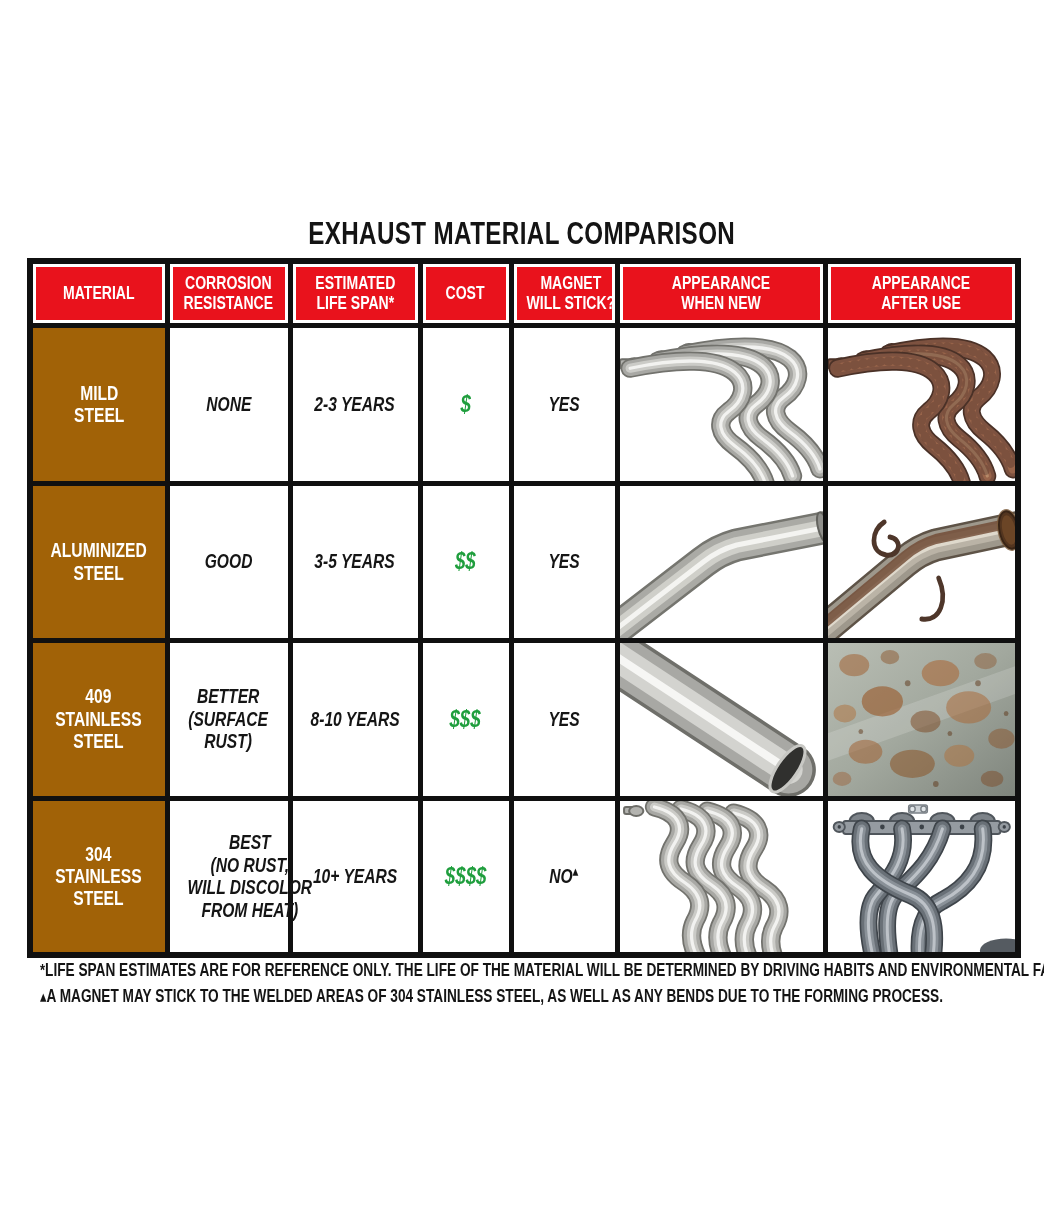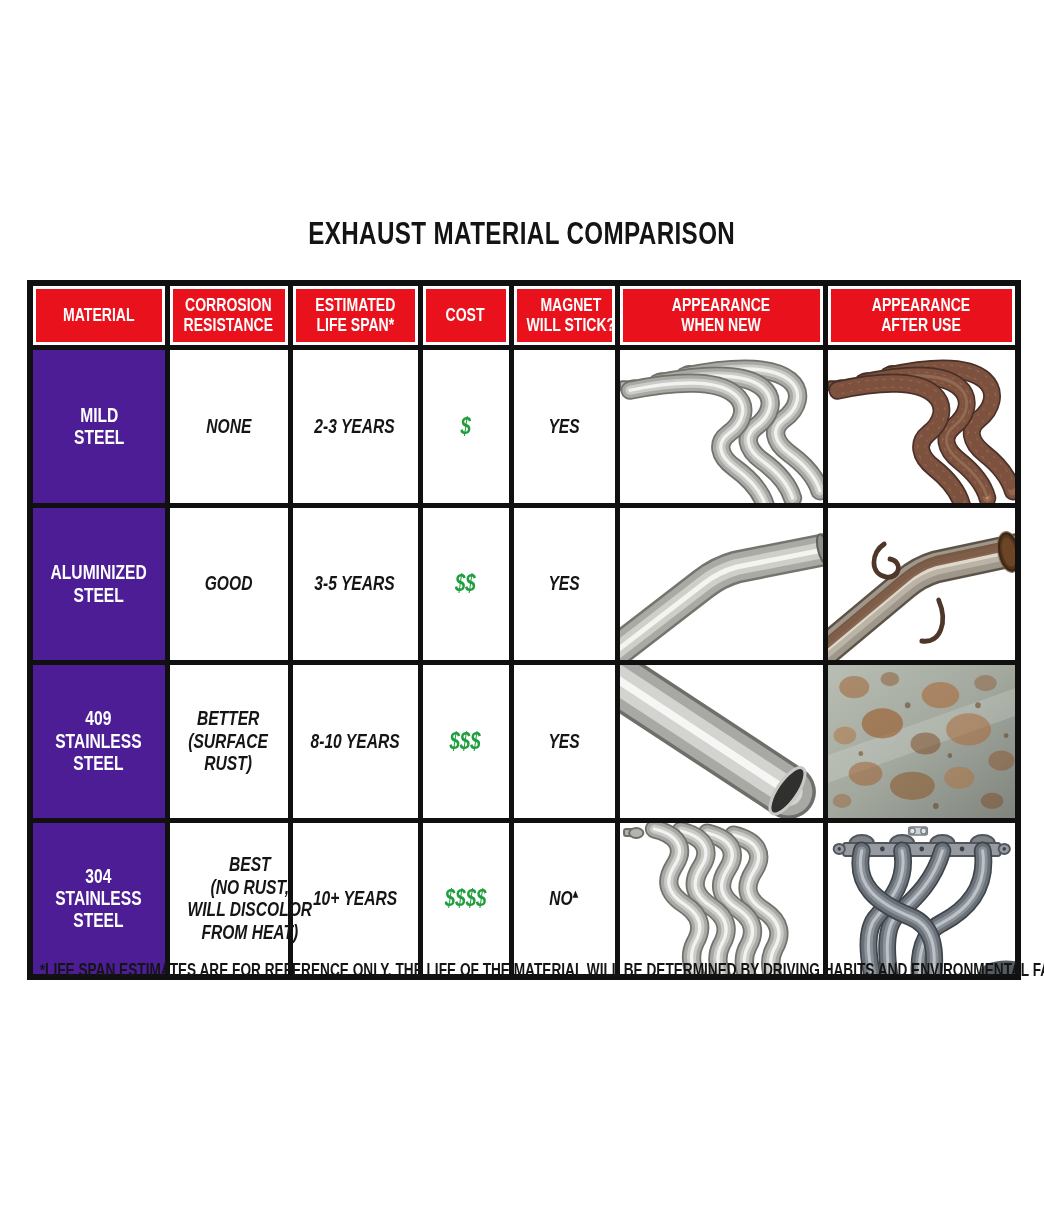--- a/index.html
+++ b/index.html
@@ -4,25 +4,25 @@
 <style>
   html,body{margin:0;padding:0;background:#ffffff;}
   .stage{position:relative;width:1044px;height:1213px;background:#ffffff;overflow:hidden;
          font-family:"Liberation Sans","DejaVu Sans",sans-serif;font-weight:700;border-radius:28px;}
   
   .cnd{display:inline-block;transform:scaleX(0.78);transform-origin:50% 50%;
        white-space:pre;line-height:1.12;}
   .title{position:absolute;left:0;top:216px;width:100%;text-align:center;
          font-size:31px;color:#141414;letter-spacing:0.5px;}
   table.cmp{position:absolute;left:27px;top:258px;width:988px;border-collapse:collapse;
-            table-layout:fixed;border:6px solid #101010;margin-top:22px;}
+            table-layout:fixed;border:6px solid #101010;}
   table.cmp th,table.cmp td{border:5px solid #101010;padding:0;text-align:center;vertical-align:middle;}
   th.hdc{background:#e9121c;box-shadow:inset 0 0 0 3px #ffffff;}
   .hd{font-size:18px;color:#ffffff;}
-  td.mat{background:#4c1d95;}
+  td.mat{background:#a16207;}
   .mt{font-size:20px;color:#ffffff;}
   td.body{background:#ffffff;font-style:italic;}
   .bt{font-size:20px;color:#151515;}
   .cost{color:#1f9e3d;font-size:24px;}
   .mk{font-size:0.75em;vertical-align:0.5em;line-height:0;}
   td.photo{position:relative;padding:0;background:#ffffff;}
   td.photo .ph{position:absolute;left:0;top:0;width:100%;height:100%;}
   td.photo svg{display:block;width:100%;height:100%;}
   .fns{position:absolute;left:40px;top:960px;width:975px;color:#141414;}
   .fn{font-size:17.5px;margin-bottom:5px;}
@@ -350,15 +350,18 @@
         </td>
       </tr>
 
     </tbody>
   </table>
 
   <div class="fns">
     <div class="fn">
       <span class="cnd"><span class="fn-marker">*</span><span>LIFE SPAN ESTIMATES ARE FOR REFERENCE ONLY. THE LIFE OF THE MATERIAL WILL BE DETERMINED BY DRIVING HABITS AND ENVIRONMENTAL FACTORS.</span></span>
     </div>
+    <div class="fn">
+      <span class="cnd"><span class="fn-marker">▴</span><span>A MAGNET MAY STICK TO THE WELDED AREAS OF 304 STAINLESS STEEL, AS WELL AS ANY BENDS DUE TO THE FORMING PROCESS.</span></span>
+    </div>
   </div>
 
 </div>
 
 </body></html>

